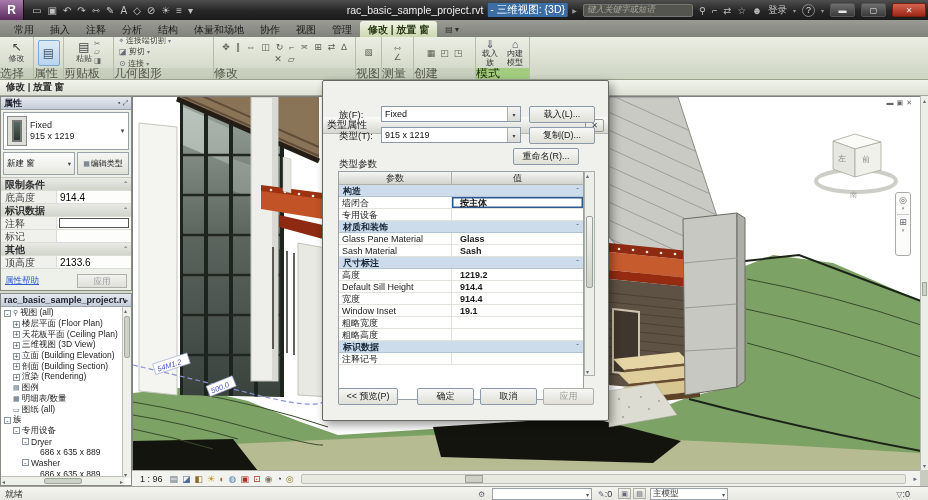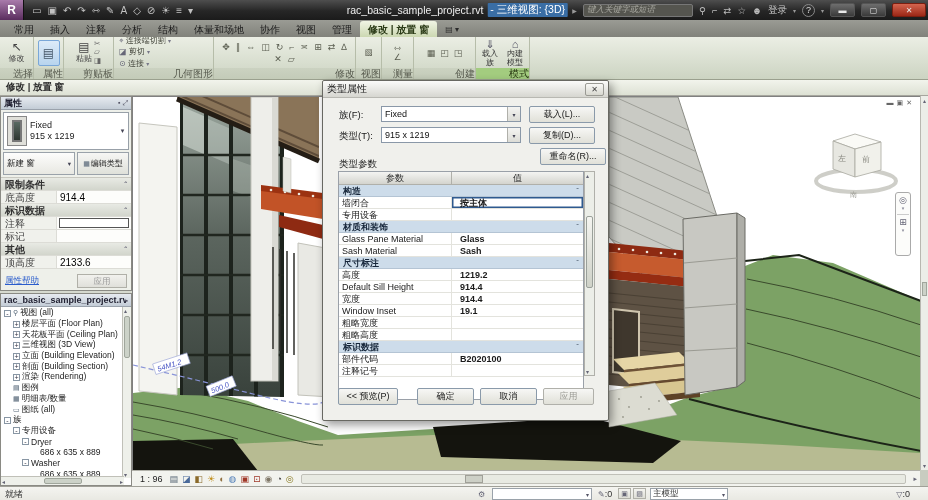--- a/index.html
+++ b/index.html
@@ -31,21 +31,21 @@
   .tabs { display:flex; height:16px; }
   .tab { font-size:10px; color:#1c1c1c; padding:2px 8px 2px; white-space:nowrap; }
   .tab.active { background:linear-gradient(#f0f4e4,#ccd8b2); border-radius:3px 3px 0 0; color:#2c3c18; font-weight:bold; }
   .tab-extra { font-size:8px; color:#2a2a2a; margin-left:8px; padding-bottom:3px; }
 
   
   .ribbon { position:absolute; left:0; top:37px; width:928px; height:43px;
     background:linear-gradient(#ebeee4,#ccd4c2); display:flex; border-bottom:1px solid #9aa08e; z-index:28; }
   .panel { height:42px; border-right:1px solid #b6bda9; display:flex; flex-direction:column; flex:none; }
   .panel-body { flex:1; display:flex; align-items:center; justify-content:center; padding:1px 2px; gap:2px; color:#5a5a52; overflow:hidden; }
-  .panel-label { height:11px; font-size:10px; color:#55584c; text-align:right; line-height:11px; background:rgba(60,70,40,0.06); white-space:nowrap; overflow:hidden; }
+  .panel-label { height:11px; font-size:12px; color:#55584c; text-align:left; line-height:11px; background:rgba(60,70,40,0.06); white-space:nowrap; overflow:hidden; }
   .panel.mode .panel-label { background:#a3cc7f; color:#24330f; }
   .bigbtn { display:flex; flex-direction:column; align-items:center; line-height:10px; font-size:8px; color:#444; }
   .bigbtn .gi { font-size:12px; line-height:13px; }
   .propbtn { width:22px; height:26px; border:1px solid #7aa7d8; background:linear-gradient(#ddebf8,#b8d4ee); border-radius:2px;
     display:flex; align-items:center; justify-content:center; font-size:12px; color:#456; }
   .clip-small { display:flex; flex-direction:column; font-size:7.5px; line-height:8.5px; color:#666; }
   .geo-col { display:flex; flex-direction:column; align-items:flex-start; justify-content:center; gap:1px; width:100%; padding-left:3px; }
   .geo-item { font-size:8px; line-height:9.5px; color:#44463c; white-space:nowrap; }
   .geo-item .gi { font-size:8px; color:#667; }
   .mod-grid { display:flex; flex-wrap:wrap; width:134px; gap:2px 6px; justify-content:center; font-size:9px; color:#5a5d50; }
@@ -135,21 +135,21 @@
   .sb-combo { background:#fff; border:1px solid #9aa2aa; justify-content:space-between; padding:0 2px; font-size:8.5px; color:#333; }
   .sb-combo .car { font-size:6px; color:#556; }
   .sb-btn { width:13px; height:11px; border:1px solid #b0b0a8; background:linear-gradient(#f4f4f0,#dedeD6); font-size:7px;
     display:flex; align-items:center; justify-content:center; color:#667; }
   .grip { position:absolute; right:1px; bottom:1px; width:0; height:0; border-left:9px solid transparent; border-bottom:9px solid #a8a89e; }
 
   
   .dialog { position:absolute; left:322px; top:80px; width:287px; height:341px; background:#f0f0ec;
     border:1px solid #686862; border-radius:2px; box-shadow:3px 4px 10px rgba(0,0,0,0.4); z-index:40; }
   .dlg-title { height:17px; background:linear-gradient(#fbfbfa,#d6d6d0); border-bottom:1px solid #b8b8b2; border-radius:2px 2px 0 0;
-    display:flex; align-items:center; justify-content:space-between; padding:0 4px; font-size:10px; color:#1a1a1a; }
+    display:flex; align-items:center; justify-content:space-between; padding:0 4px; font-size:10px; color:#1a1a1a;margin-top:36px; }
   .dlg-close { width:19px; height:13px; border:1px solid #9a9a94; border-radius:2px; background:linear-gradient(#f8f8f6,#d8d8d0);
     font-size:8px; display:flex; align-items:center; justify-content:center; color:#444; }
   .dlg-lab { position:absolute; font-size:9.5px; color:#1a1a1a; }
   .dlg-combo { position:absolute; height:16px; background:#fff; border:1px solid #8a98a8; font-size:9px; color:#111;
     display:flex; align-items:center; padding-left:3px; }
   .dlg-combo .car { position:absolute; right:0; top:0; width:13px; height:14px; background:linear-gradient(#f4f4f2,#dcdcd6);
     border-left:1px solid #b0b0aa; font-size:6px; color:#445; display:flex; align-items:center; justify-content:center; }
   .dlg-btn { position:absolute; height:17px; background:linear-gradient(#f7f7f5,#e0e0d8); border:1px solid #8a9aaa; border-radius:2px;
     font-size:9px; color:#1a1a1a; text-align:center; line-height:15px; }
   .dlg-btn.disabled { color:#9a9a94; border-color:#b0b0aa; }
@@ -792,21 +792,21 @@
       <span class="car">▾</span>
   </div>
   <div class="dlg-btn" style="left:206px;top:25px;width:66px;">载入(L)...</div>
 
   <span class="dlg-lab" style="left:16px;top:49px;">类型(T):</span>
   <div class="dlg-combo" style="left:58px;top:46px;width:140px;">
     <span>915 x 1219</span>
       <span class="car">▾</span>
   </div>
   <div class="dlg-btn" style="left:206px;top:46px;width:66px;">复制(D)...</div>
-  <div class="dlg-btn" style="left:217px;top:67px;width:66px;">重命名(R)...</div>
+  <div class="dlg-btn" style="left:190px;top:67px;width:66px;">重命名(R)...</div>
 
   <span class="dlg-lab" style="left:16px;top:77px;">类型参数</span>
 
   <div class="ptable">
     <div class="thead">
       <span class="c1">参数</span>
       <span class="c2">值</span>
     </div>
     <div>
 
@@ -873,24 +873,20 @@
         <div class="trow row">
           <span class="cl">粗略高度</span>
           <span class="cv"></span>
         </div>
 
         <div class="trow section">
           <span class="cl">标识数据</span>
 
         </div>
 
-        <div class="trow row">
-          <span class="cl">部件代码</span>
-          <span class="cv">B2020100</span>
-        </div>
 
         <div class="trow row">
           <span class="cl">注释记号</span>
           <span class="cv"></span>
         </div>
       </div>
   </div>
   <div class="tscroll">
     <span style="position:absolute;top:0;left:1px;">▴</span>
     <div class="thumbv"></div>

